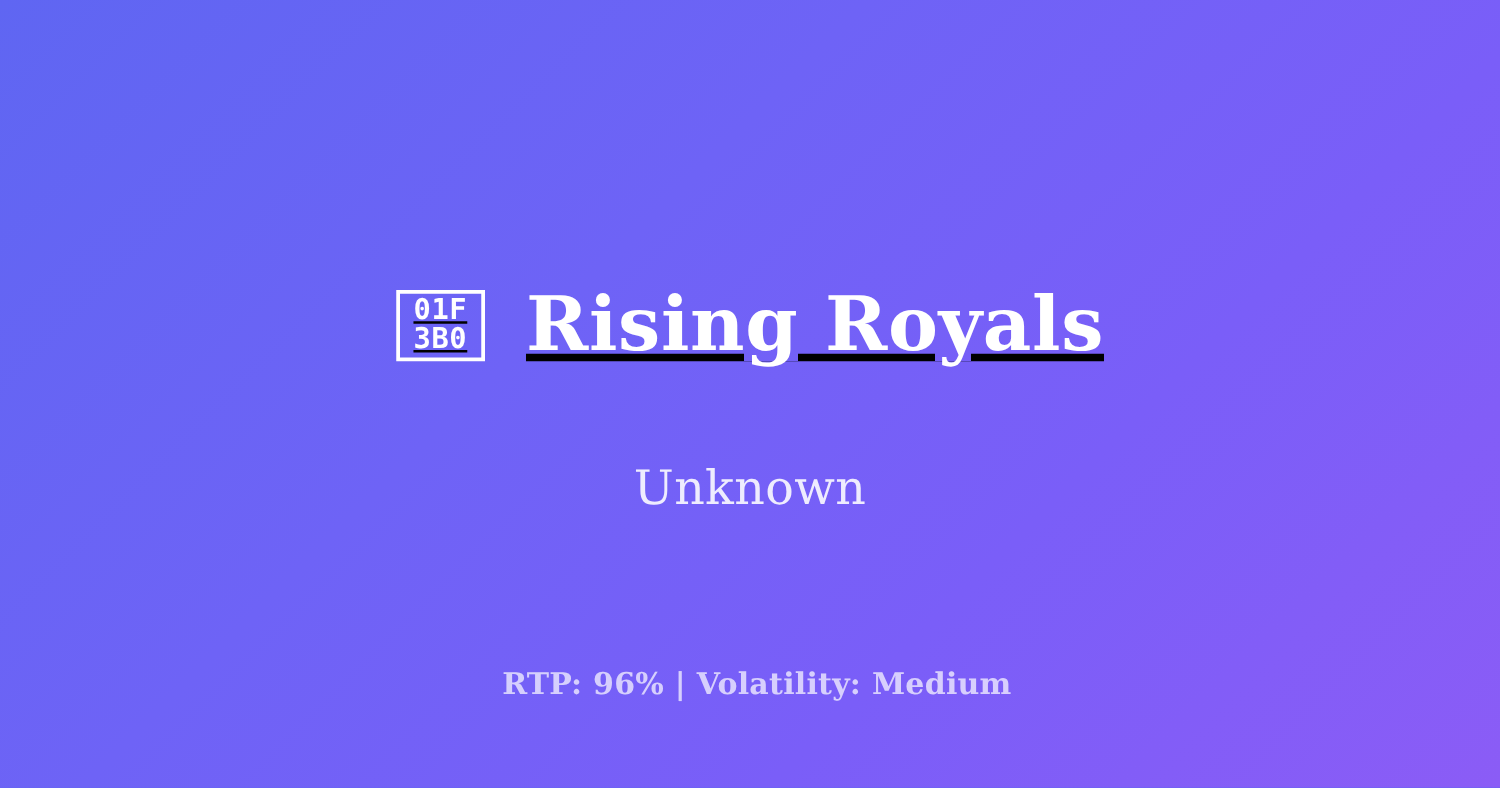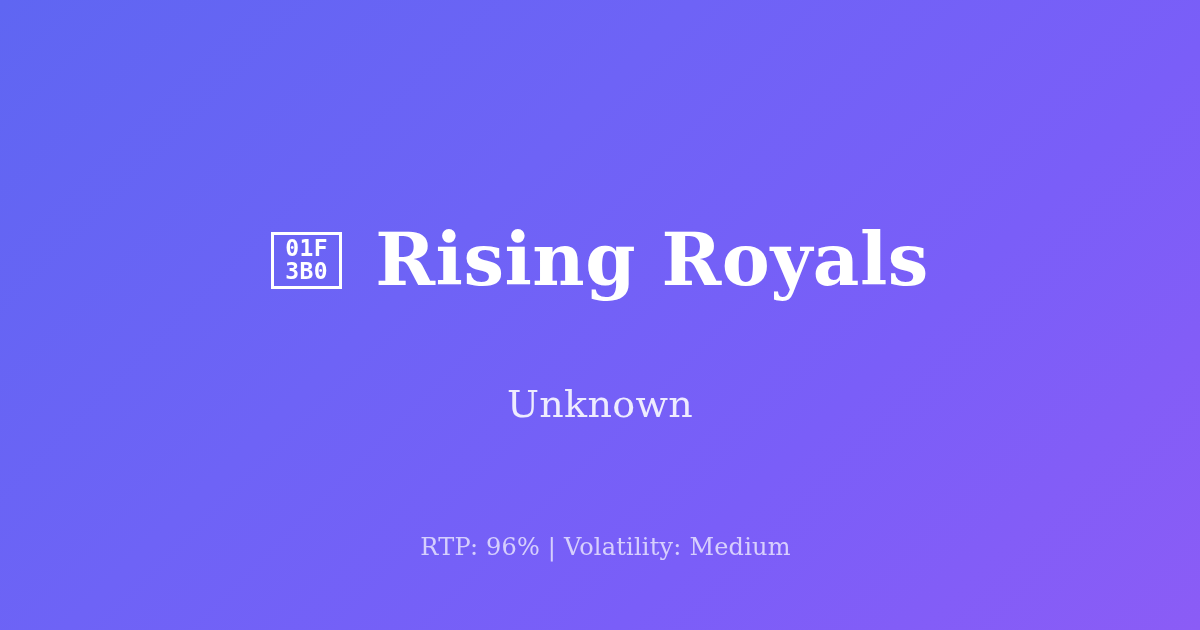--- a/index.html
+++ b/index.html
@@ -43,25 +43,26 @@
   }
 
   
   .title-row {
     display: flex;
     align-items: center;
     justify-content: center;
     gap: 33px;
     line-height: 1;
     white-space: nowrap;
+    text-decoration: underline;
   }
 
   .game-title {
     font-family: "DejaVu Serif", "Liberation Serif", serif;
-    font-size: 72px;
+    font-size: 60px;
     font-weight: 700;
     color: #ffffff;
     letter-spacing: 0.5px;
     line-height: 1.05;
   }
 
   
   .tofu-icon {
     display: inline-flex;
     flex-direction: column;
@@ -97,21 +98,21 @@
   }
 
   
   .game-meta {
     position: absolute;
     left: 0;
     right: 0;
     bottom: 68px;
     font-family: "DejaVu Serif", "Liberation Serif", serif;
     font-size: 24px;
-    font-weight: 400;
+    font-weight: 700;
     color: rgba(255, 255, 255, 0.70);
     line-height: 1.2;
     letter-spacing: 0.2px;
     margin-left: 11px;
   }
 </style>
 </head>
 <body>
 
 <div class="og-card">

